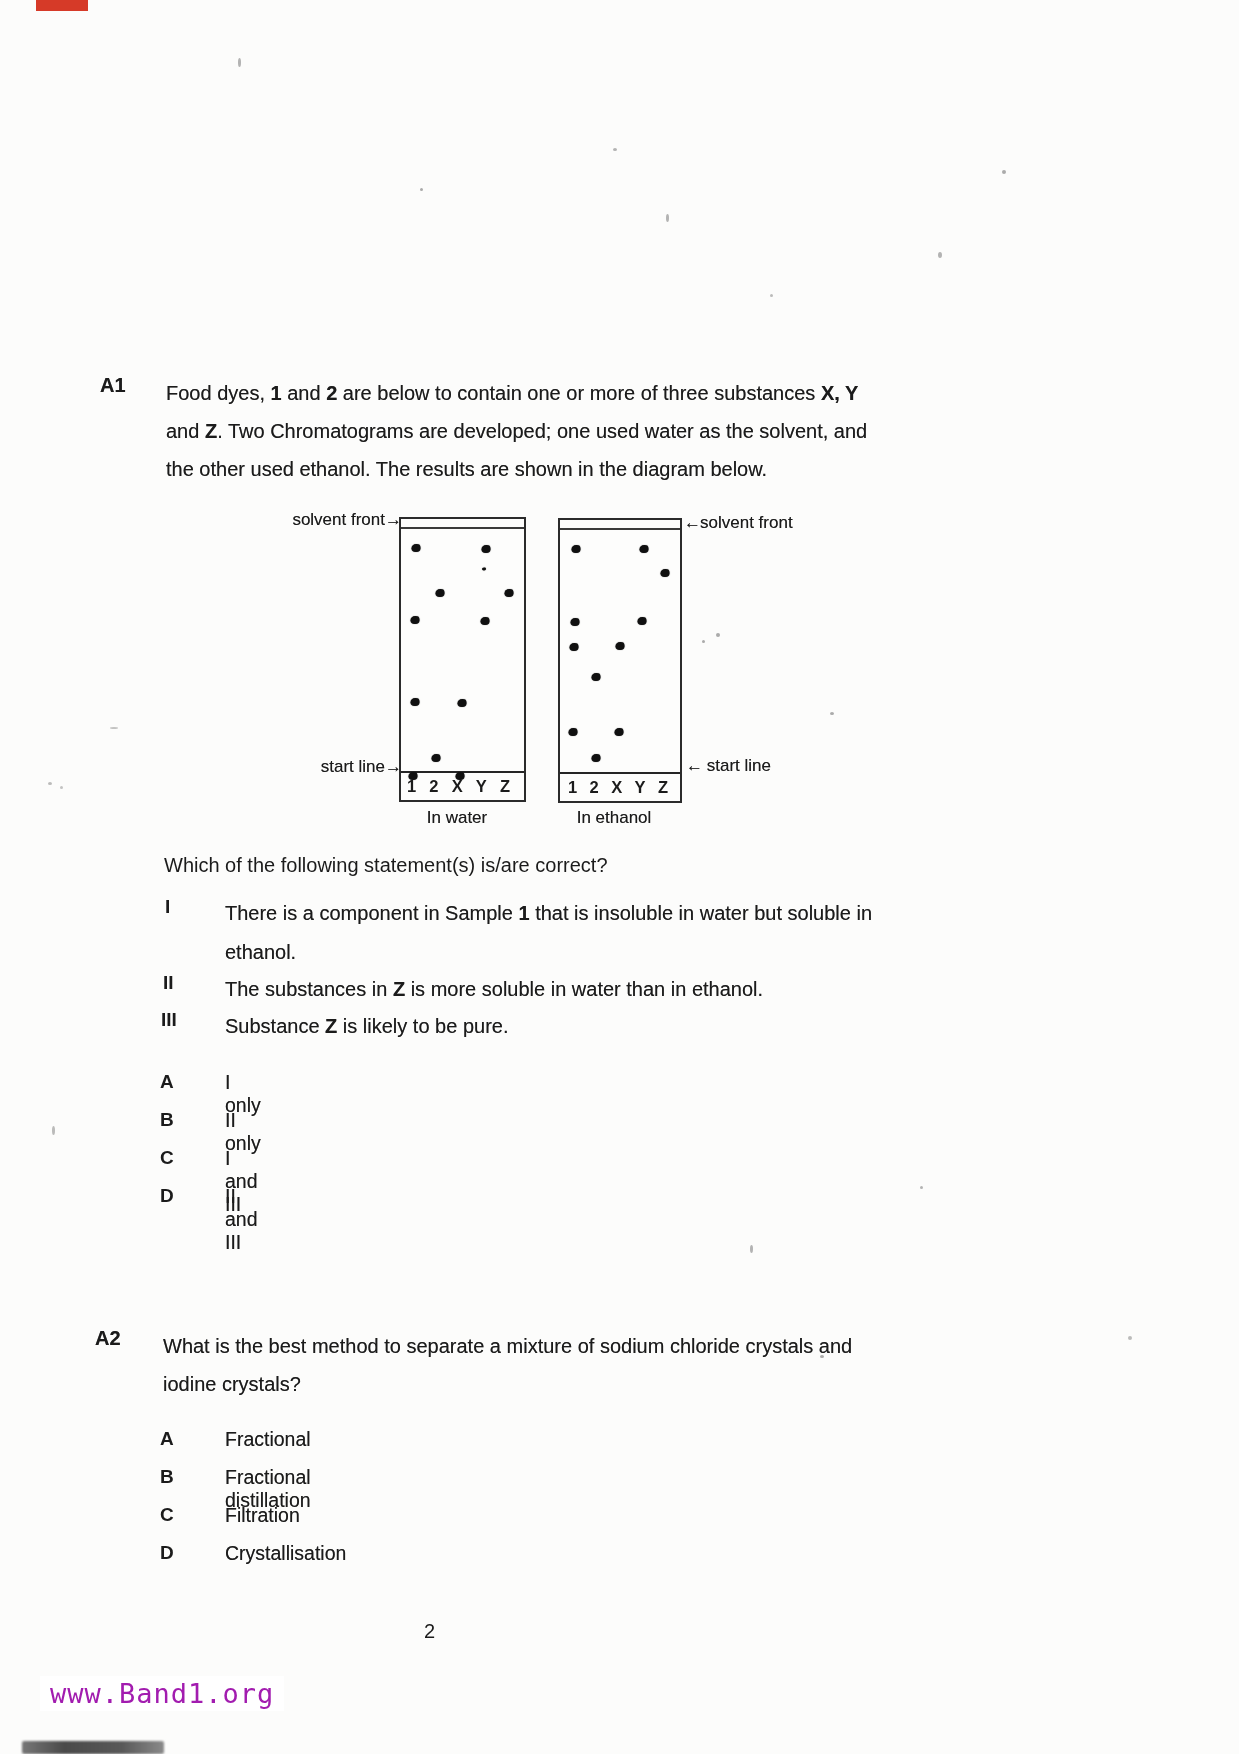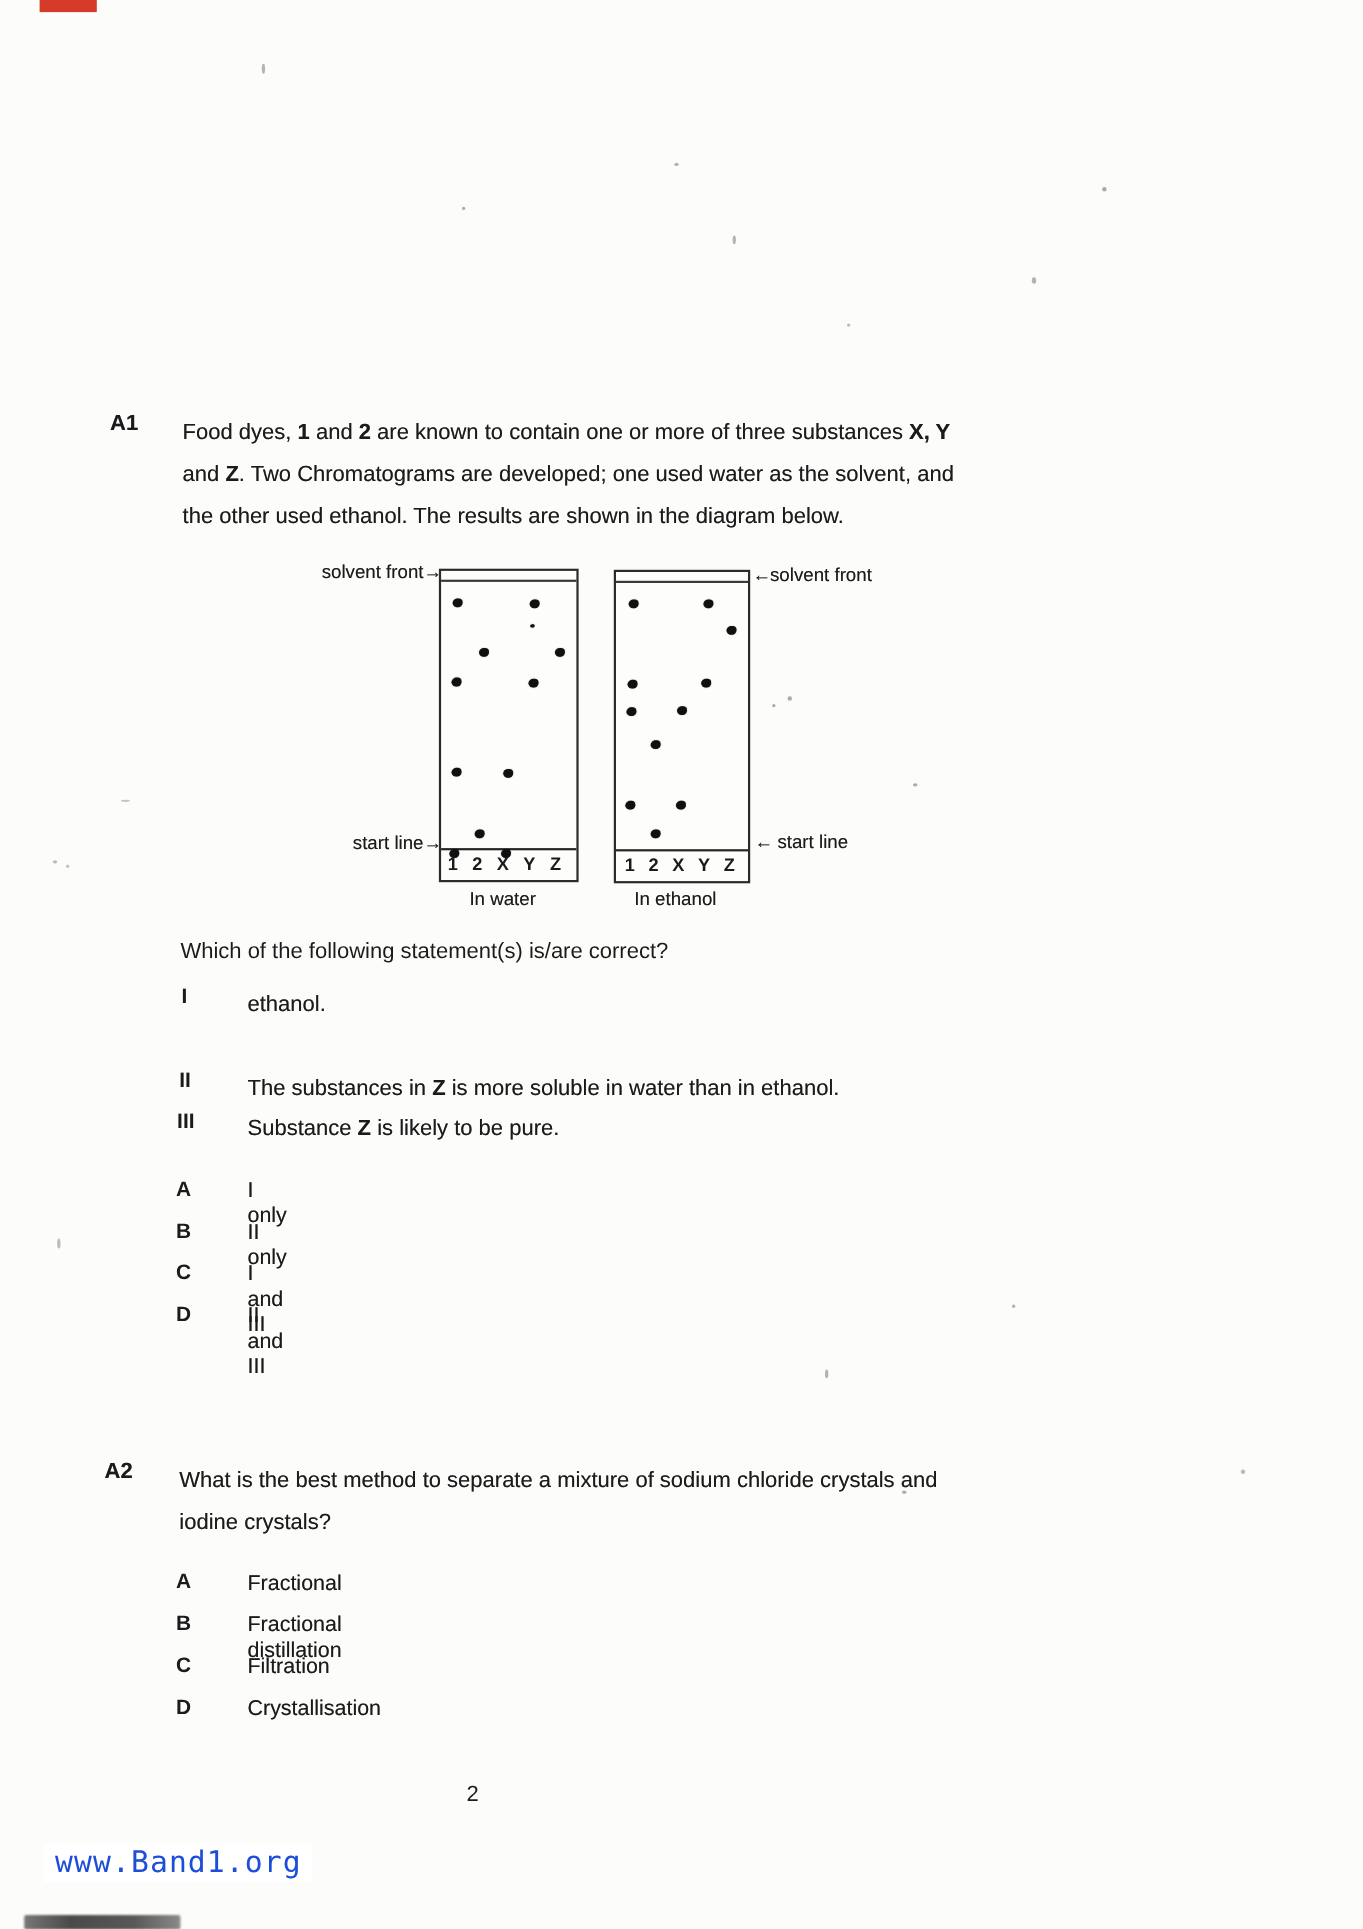--- a/index.html
+++ b/index.html
@@ -42,42 +42,42 @@
     position:absolute;background:#101010;border-radius:55% 45% 50% 50%;
     transform:translate(-50%,-50%);
     box-shadow:0 0 1px rgba(0,0,0,.6);
   }
   .diag-lbl{font-size:17px;white-space:nowrap;}
   .caption{font-size:17px;text-align:center;}
   .arrow{font-size:17px;letter-spacing:-1px;}
   .pageno{font-size:20px;}
   .watermark{
     font-family:"DejaVu Sans Mono", monospace;
-    font-size:27px;color:#1d4ed8;letter-spacing:1px;
+    font-size:27px;color:#a21caf;letter-spacing:1px;
     background:#fff;padding:2px 10px;
   }
   .red-mark{position:absolute;left:36px;top:0;width:52px;height:11px;background:#d63a28;}
   .bottom-bar{
     position:absolute;left:22px;top:1741px;width:142px;height:13px;
     background:linear-gradient(90deg,#777 0%,#4a4a4a 30%,#585858 70%,#8a8a8a 100%);
     filter:blur(1px);border-radius:2px;
   }
   .speck{position:absolute;background:#5a5a5a;border-radius:50%;}
 </style>
 </head>
 <body>
 
 <div class="page">
 
   <div class="red-mark"></div>
 
 
   <div class="abs qlbl" style="left:100px;top:374px;">A1</div>
   <div class="abs body-t" style="left:166px;top:374px;width:820px;">
-    <div class="txtline"><span>Food dyes, </span><span class="b">1</span><span> and </span><span class="b">2</span><span> are known to contain one or more of three substances </span><span class="b">X, Y</span></div>
+    <div class="txtline"><span>Food dyes, </span><span class="b">1</span><span> and </span><span class="b">2</span><span> are below to contain one or more of three substances </span><span class="b">X, Y</span></div>
     <div class="txtline"><span>and </span><span class="b">Z</span><span>.  Two Chromatograms are developed; one used water as the solvent, and</span></div>
     <div class="txtline"><span>the other used ethanol.  The results are shown in the diagram below.</span></div>
   </div>
 
   <div class="diagram">
 
     <div class="abs diag-lbl" style="left:18px;top:5px;width:143px;text-align:right;">
       <span>solvent front</span><span class="arrow">→</span>
     </div>
     <div class="abs diag-lbl" style="left:24px;top:252px;width:137px;text-align:right;">
@@ -142,20 +142,21 @@
 
     <div class="abs caption" style="left:155px;top:303px;width:124px;">In water</div>
     <div class="abs caption" style="left:314px;top:303px;width:120px;">In ethanol</div>
   </div>
 
   <div class="abs body-t" style="left:164px;top:846px;">Which of the following statement(s) is/are correct?</div>
 
   <div class="abs" style="left:165px;top:894px;width:860px;">
     <span class="abs stmt-lbl" style="left:0;top:2px;">I</span>
     <div class="abs body-t stmt" style="left:60px;top:0;width:760px;line-height:39px;">
+      <div><span>There is a component in Sample </span><span class="b">1</span><span> that is insoluble in water but soluble in</span></div>
       <div><span>ethanol.</span></div>
     </div>
   </div>
   <div class="abs" style="left:163px;top:970px;width:860px;">
     <span class="abs stmt-lbl" style="left:0;top:2px;">II</span>
     <div class="abs body-t stmt" style="left:62px;top:0;width:760px;"><span>The substances in </span><span class="b">Z</span><span> is more soluble in water than in ethanol.</span></div>
   </div>
   <div class="abs" style="left:161px;top:1007px;width:860px;">
     <span class="abs stmt-lbl" style="left:0;top:2px;text-align:center;">III</span>
     <div class="abs body-t stmt" style="left:64px;top:0;width:760px;"><span>Substance </span><span class="b">Z</span><span> is likely to be pure.</span></div>

